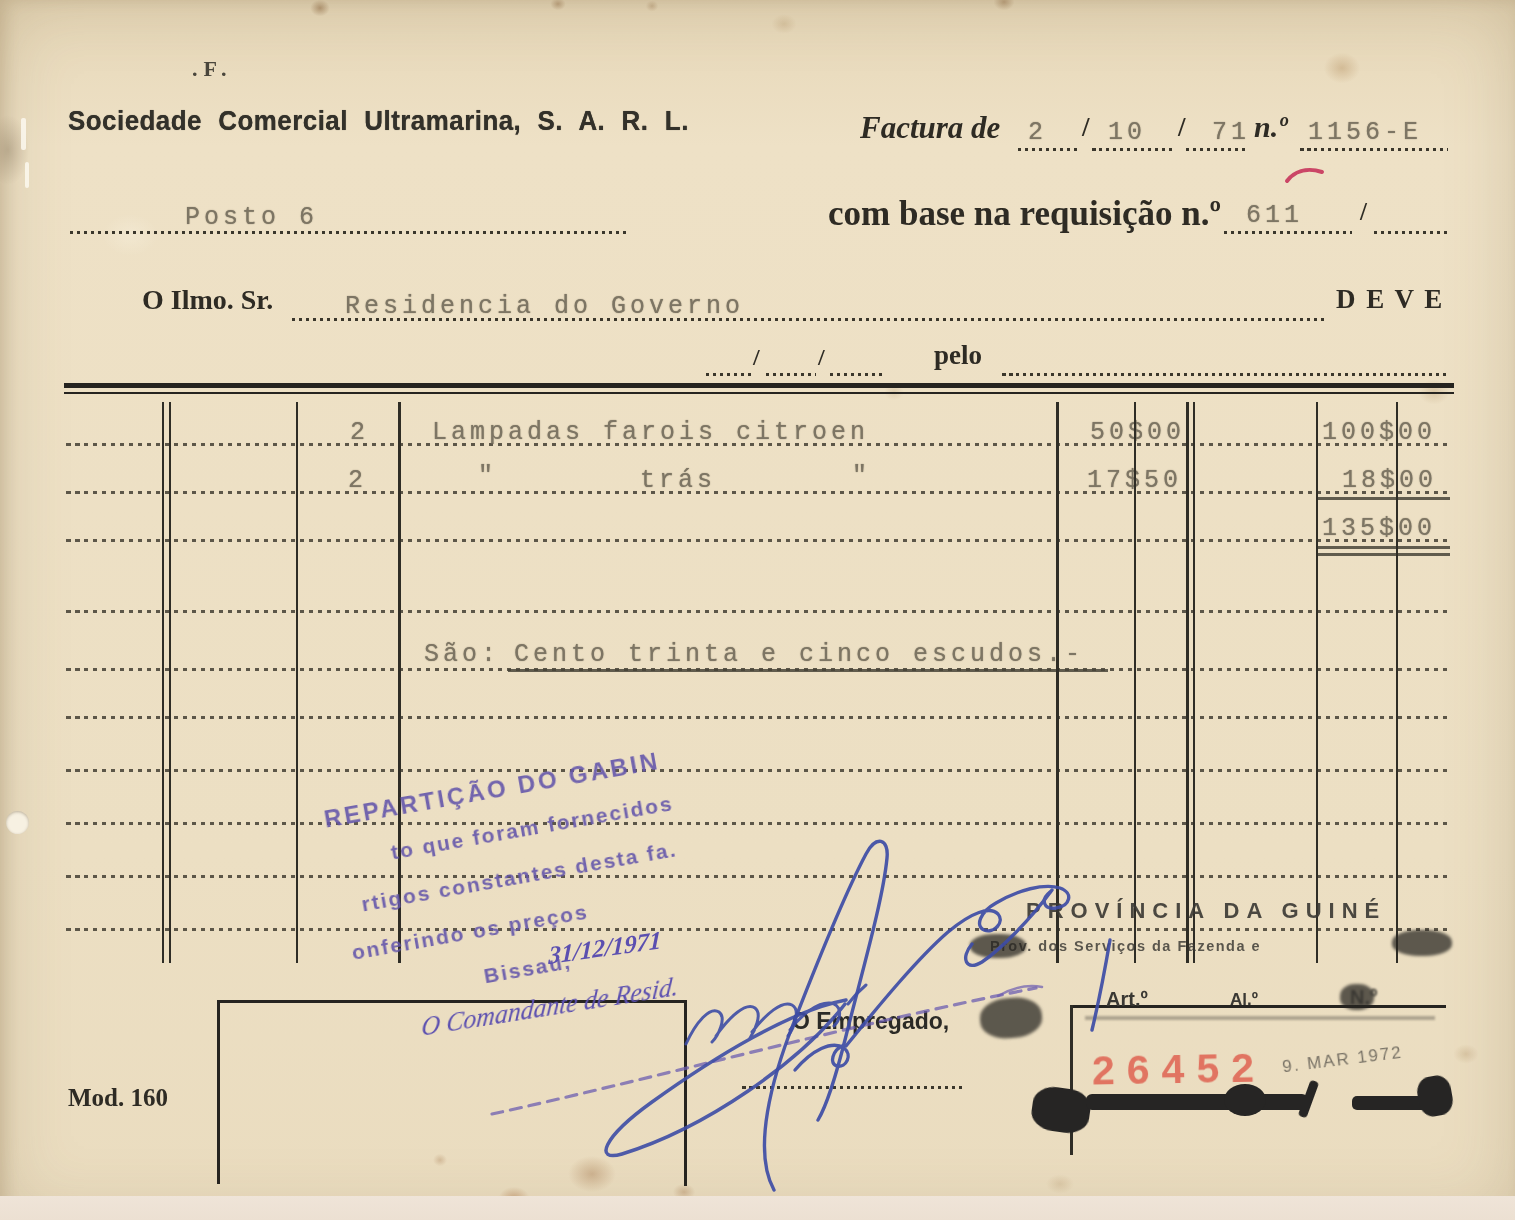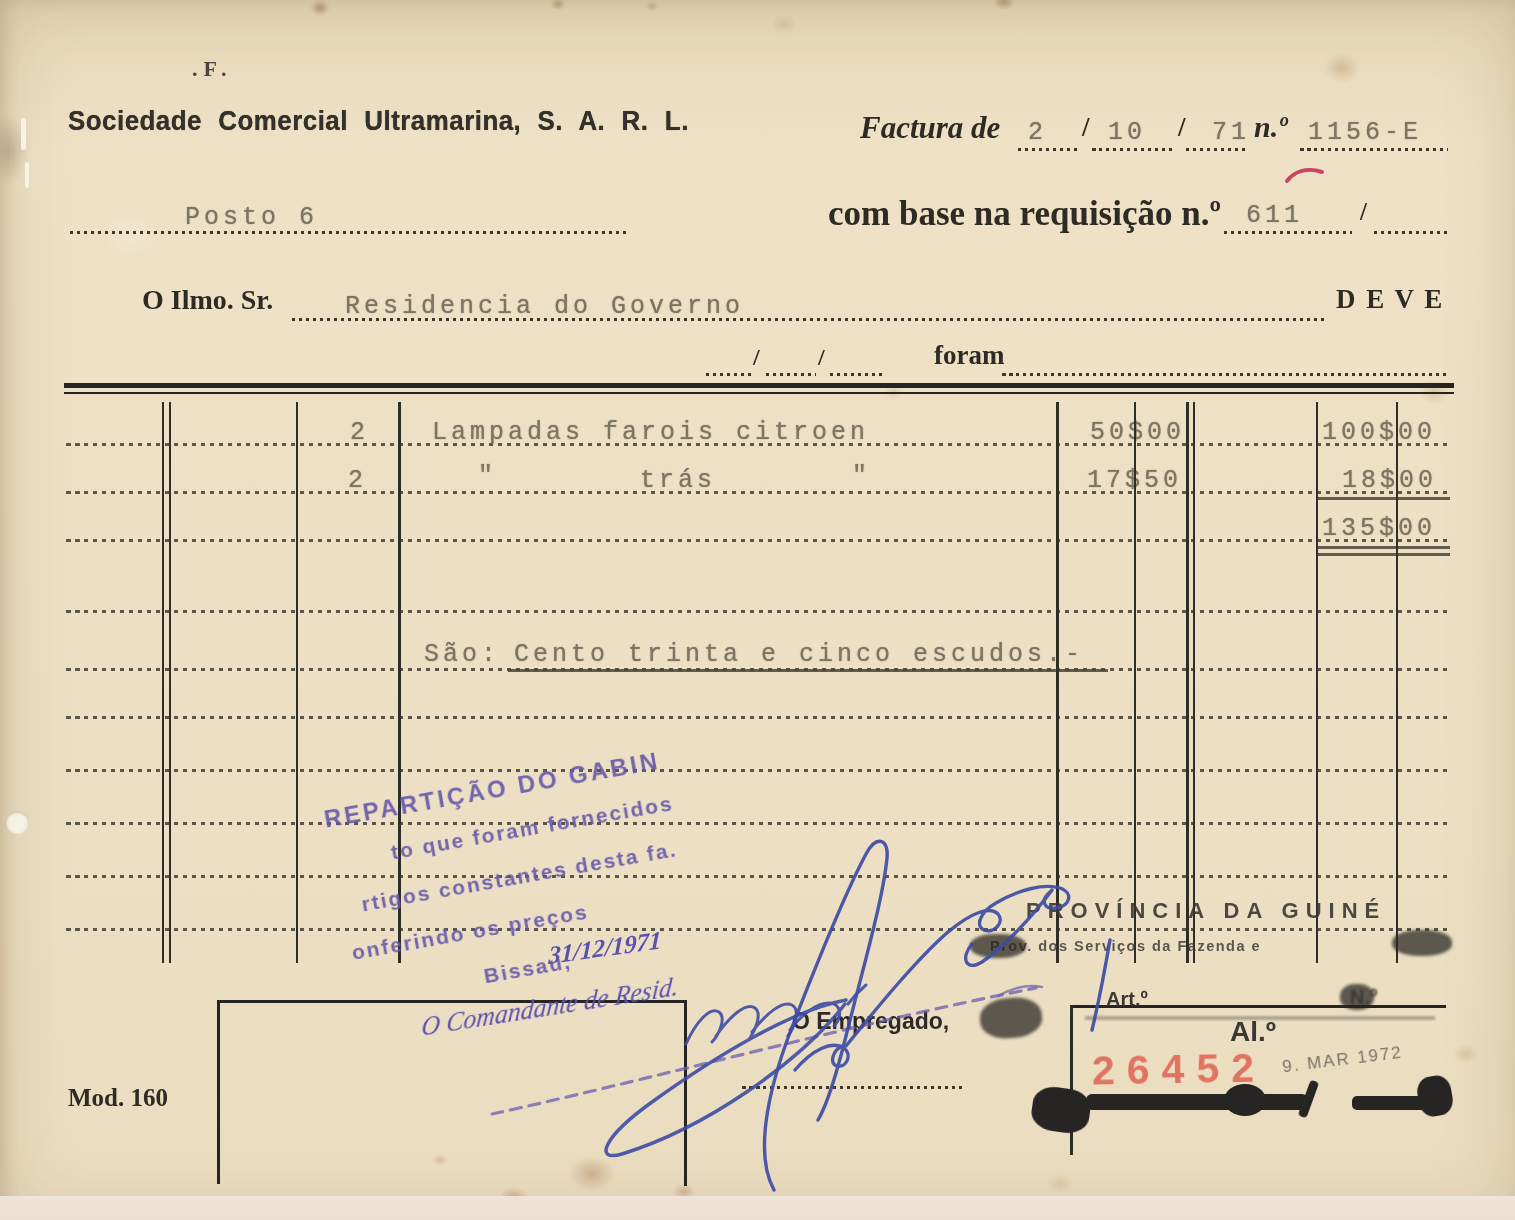--- a/index.html
+++ b/index.html
@@ -91,21 +91,21 @@
   <div class="abs serifb" style="left:142px;top:284px;font-size:28px;z-index:2;">O Ilmo. Sr.</div>
   <div class="abs dots" style="left:292px;top:318px;width:1032px;"></div>
   <div class="abs typed" style="left:345px;top:292px;">Residencia do Governo</div>
   <div class="abs serifb" style="left:1336px;top:284px;font-size:27px;letter-spacing:2px;z-index:2;">D E V E</div>
 
   <div class="abs dots" style="left:706px;top:373px;width:46px;"></div>
   <div class="abs serifb" style="left:753px;top:344px;font-size:24px;z-index:2;">/</div>
   <div class="abs dots" style="left:766px;top:373px;width:50px;"></div>
   <div class="abs serifb" style="left:818px;top:344px;font-size:24px;z-index:2;">/</div>
   <div class="abs dots" style="left:830px;top:373px;width:54px;"></div>
-  <div class="abs serifb" style="left:934px;top:340px;font-size:27px;z-index:2;">foram</div>
+  <div class="abs serifb" style="left:934px;top:340px;font-size:27px;z-index:2;">pelo</div>
   <div class="abs dots" style="left:1002px;top:373px;width:448px;"></div>
 
   <div class="abs hline" style="left:64px;top:383px;width:1390px;height:4.5px;"></div>
   <div class="abs hline" style="left:64px;top:392px;width:1390px;height:2px;"></div>
 
   <div class="abs vline" style="left:162px;width:2px;"></div>
   <div class="abs vline" style="left:169px;width:2px;"></div>
   <div class="abs vline" style="left:296px;width:2px;"></div>
   <div class="abs vline" style="left:398px;width:3px;"></div>
   <div class="abs vline" style="left:1056px;width:3px;"></div>
@@ -159,21 +159,21 @@
 
   <div class="abs stampK" style="left:1026px;top:898px;font-size:22px;letter-spacing:7px;opacity:.9;">PROVÍNCIA DA GUINÉ</div>
   <div class="abs stampK" style="left:990px;top:938px;font-size:14.5px;letter-spacing:1.5px;opacity:.82;">Prov. dos Serviços da Fazenda e</div>
   <div class="abs smudge" style="left:970px;top:934px;width:56px;height:24px;"></div>
   <div class="abs smudge" style="left:1392px;top:930px;width:60px;height:26px;"></div>
 
   <div class="abs smudge" style="left:980px;top:998px;width:62px;height:40px;transform:rotate(-5deg);"></div>
   <div class="abs hline" style="left:1072px;top:1005px;width:374px;height:2.5px;z-index:4;"></div>
   <div class="abs" style="left:1085px;top:1016px;width:350px;height:4px;background:rgba(60,58,52,.35);filter:blur(1px);z-index:4;"></div>
   <div class="abs stampK" style="left:1106px;top:988px;font-size:20px;z-index:5;">Art.º</div>
-  <div class="abs stampK" style="left:1230px;top:1016px;font-size:28px;z-index:5;">Al.º</div>
+  <div class="abs stampK" style="left:1230px;top:990px;font-size:17px;z-index:5;">Al.º</div>
   <div class="abs stampK" style="left:1350px;top:986px;font-size:20px;filter:blur(1.3px);z-index:5;">N.º</div>
   <div class="abs smudge" style="left:1340px;top:984px;width:34px;height:26px;"></div>
   <div class="abs vline" style="left:1070px;top:1005px;height:150px;width:3px;z-index:4;"></div>
 
   <div class="abs" style="left:1092px;top:1046px;font-family:'Liberation Sans',sans-serif;font-weight:bold;font-size:41px;
        letter-spacing:12px;color:rgba(222,86,70,.78);transform:rotate(-1deg);filter:blur(.3px);z-index:5;white-space:nowrap;">26452</div>
   <div class="abs" style="left:1282px;top:1050px;font-family:'Liberation Sans',sans-serif;font-size:17px;letter-spacing:2px;
        color:rgba(100,95,86,.85);transform:rotate(-7deg);filter:blur(.4px);z-index:4;white-space:nowrap;">9. MAR 1972</div>
 
   <div class="abs barpiece" style="left:1032px;top:1088px;width:58px;height:44px;border-radius:40%;transform:rotate(8deg);"></div>

